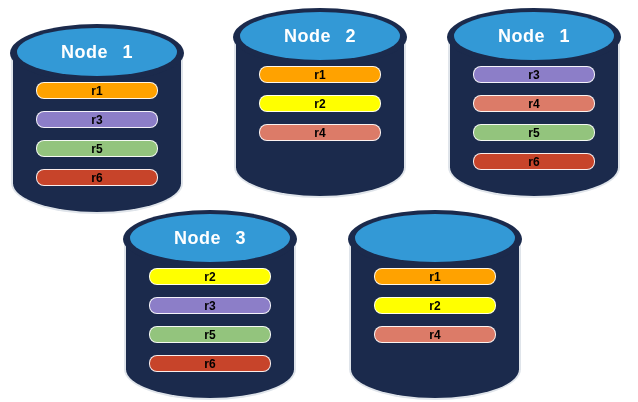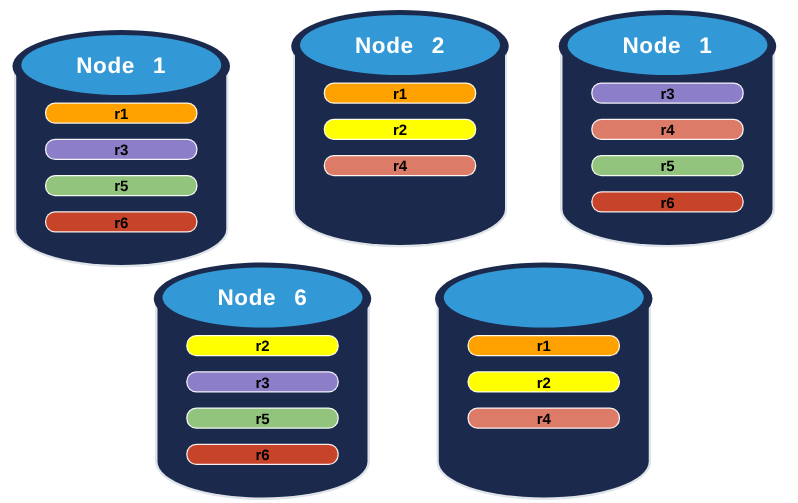--- a/index.html
+++ b/index.html
@@ -130,21 +130,21 @@
         <div class="bar" style="background: rgb(147, 196, 125);">r5</div>
         <div class="bar" style="background: rgb(199, 68, 42);">r6</div>
       </div>
     </div>
 
     <div class="cylinder pos-3">
       <div class="cyl-body" style="background: rgb(27, 42, 76);"></div>
       <div class="cyl-top" style="background: rgb(27, 42, 76);">
         <div class="cyl-top-inner" style="background: rgb(51, 153, 214);"></div>
       </div>
-      <div class="cyl-title" style="color: rgb(255, 255, 255);">Node 6</div>
+      <div class="cyl-title" style="color: rgb(255, 255, 255);">Node 3</div>
       <div class="bars">
         <div class="bar" style="background: rgb(255, 255, 0);">r2</div>
         <div class="bar" style="background: rgb(140, 126, 200);">r3</div>
         <div class="bar" style="background: rgb(147, 196, 125);">r5</div>
         <div class="bar" style="background: rgb(199, 68, 42);">r6</div>
       </div>
     </div>
 
     <div class="cylinder pos-4">
       <div class="cyl-body" style="background: rgb(27, 42, 76);"></div>

